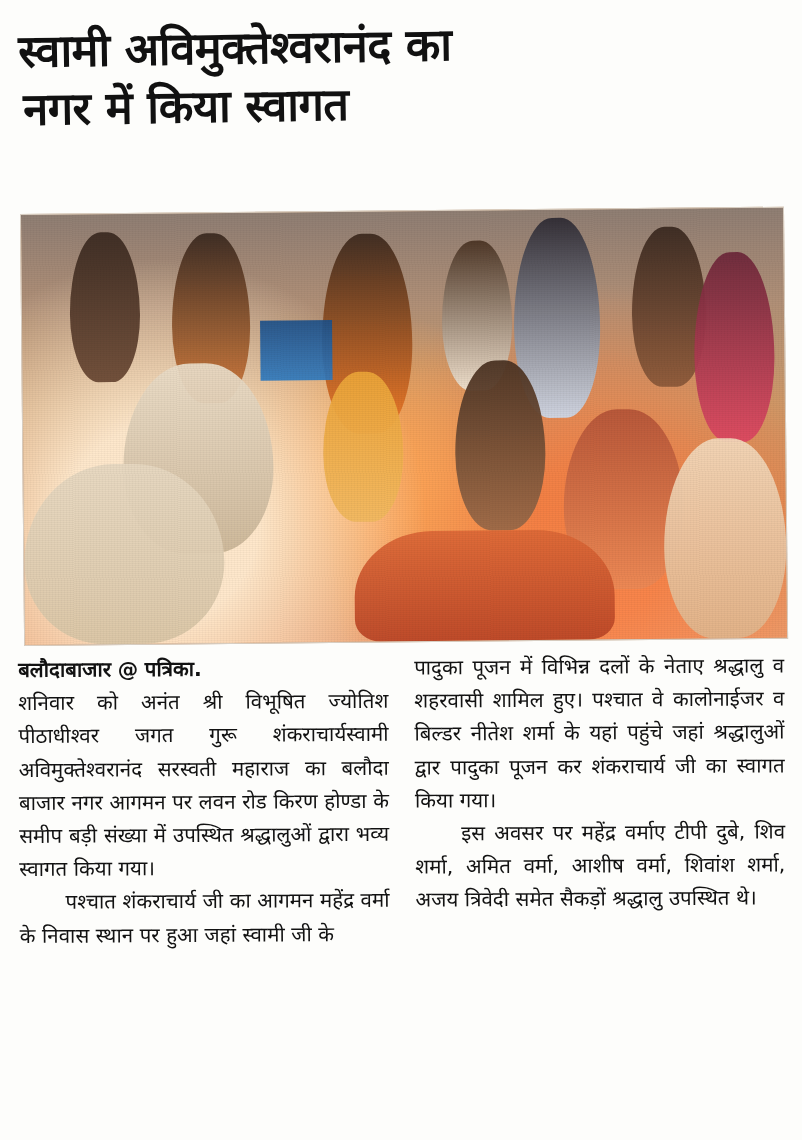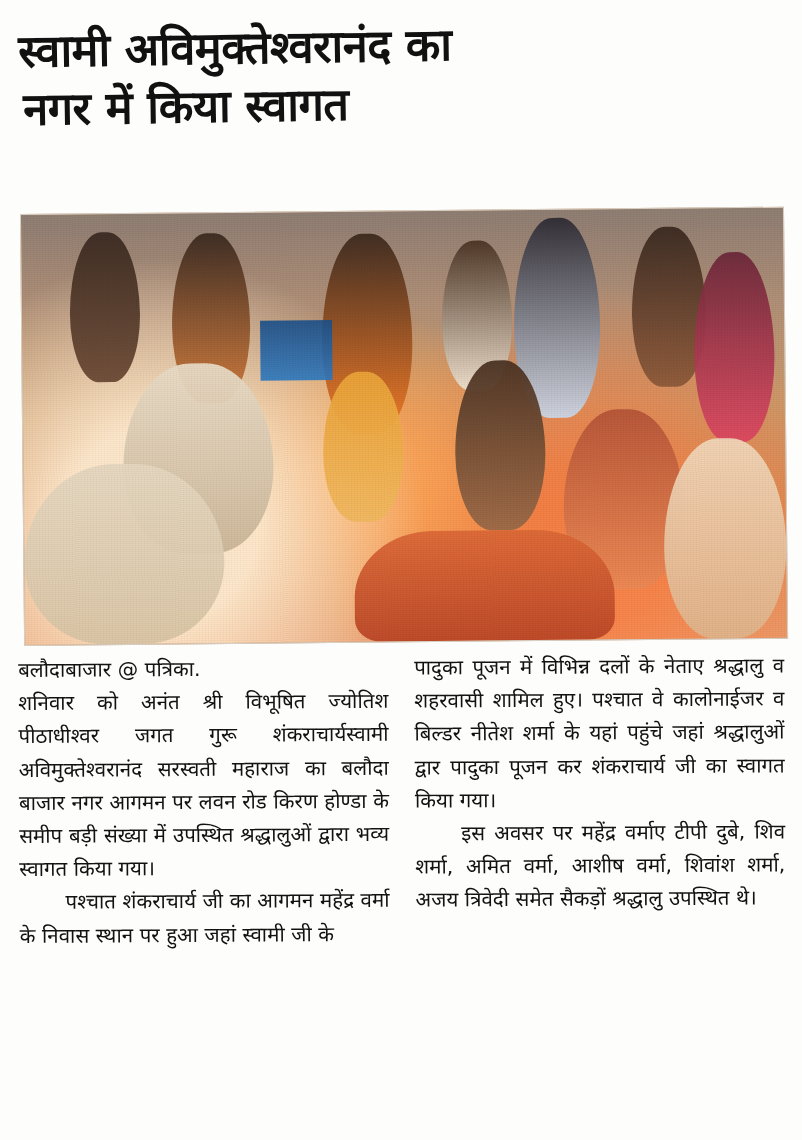--- a/index.html
+++ b/index.html
@@ -121,21 +121,21 @@
     font-size: 20.5px;
     line-height: 1.62;
     text-align: justify;
     text-justify: inter-word;
     color: #121212;
   }
   .col p { margin: 0; }
   .col p + p { margin-top: 0px; }
   .indent { text-indent: 46px; }
   .dateline {
-    font-weight: normal;
+    font-weight: bold;
   }
 </style>
 </head>
 <body>
 
 <div class="page">
 
   <div class="headline">
     <div class="headline-line">स्वामी अविमुक्तेश्वरानंद का</div>
     <div class="headline-line second">नगर में किया स्वागत</div>

